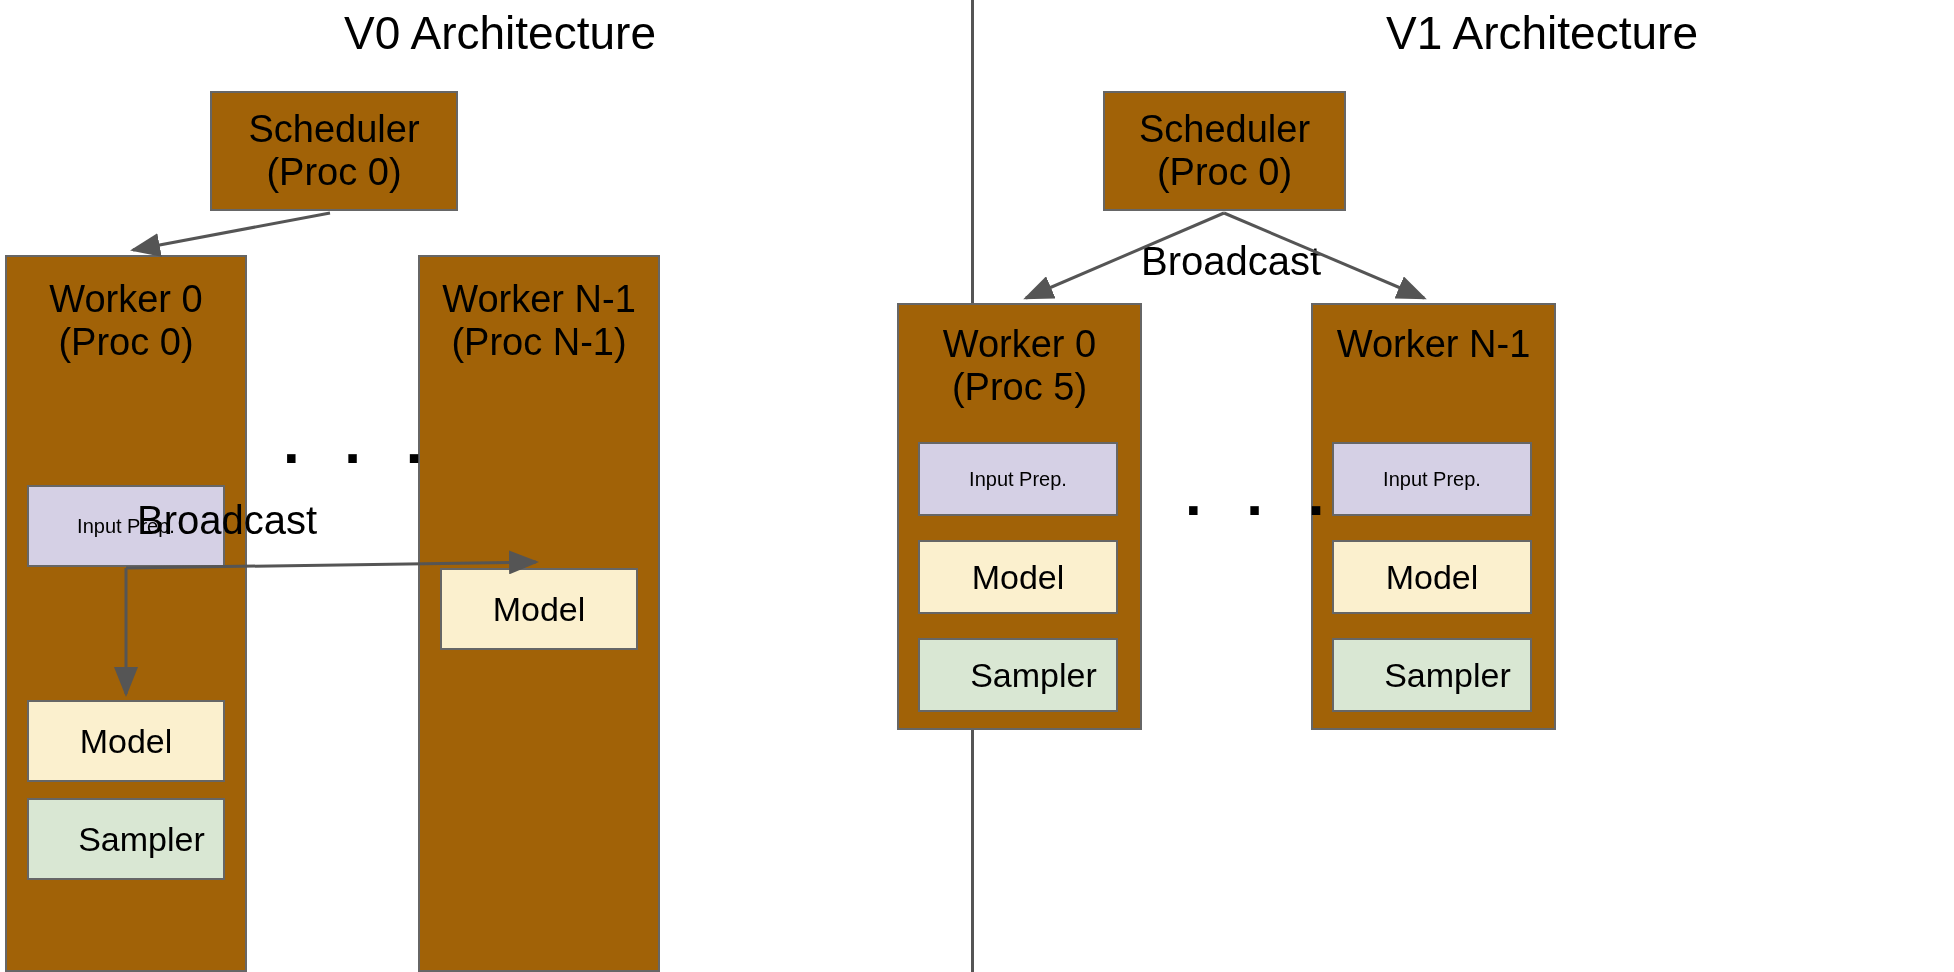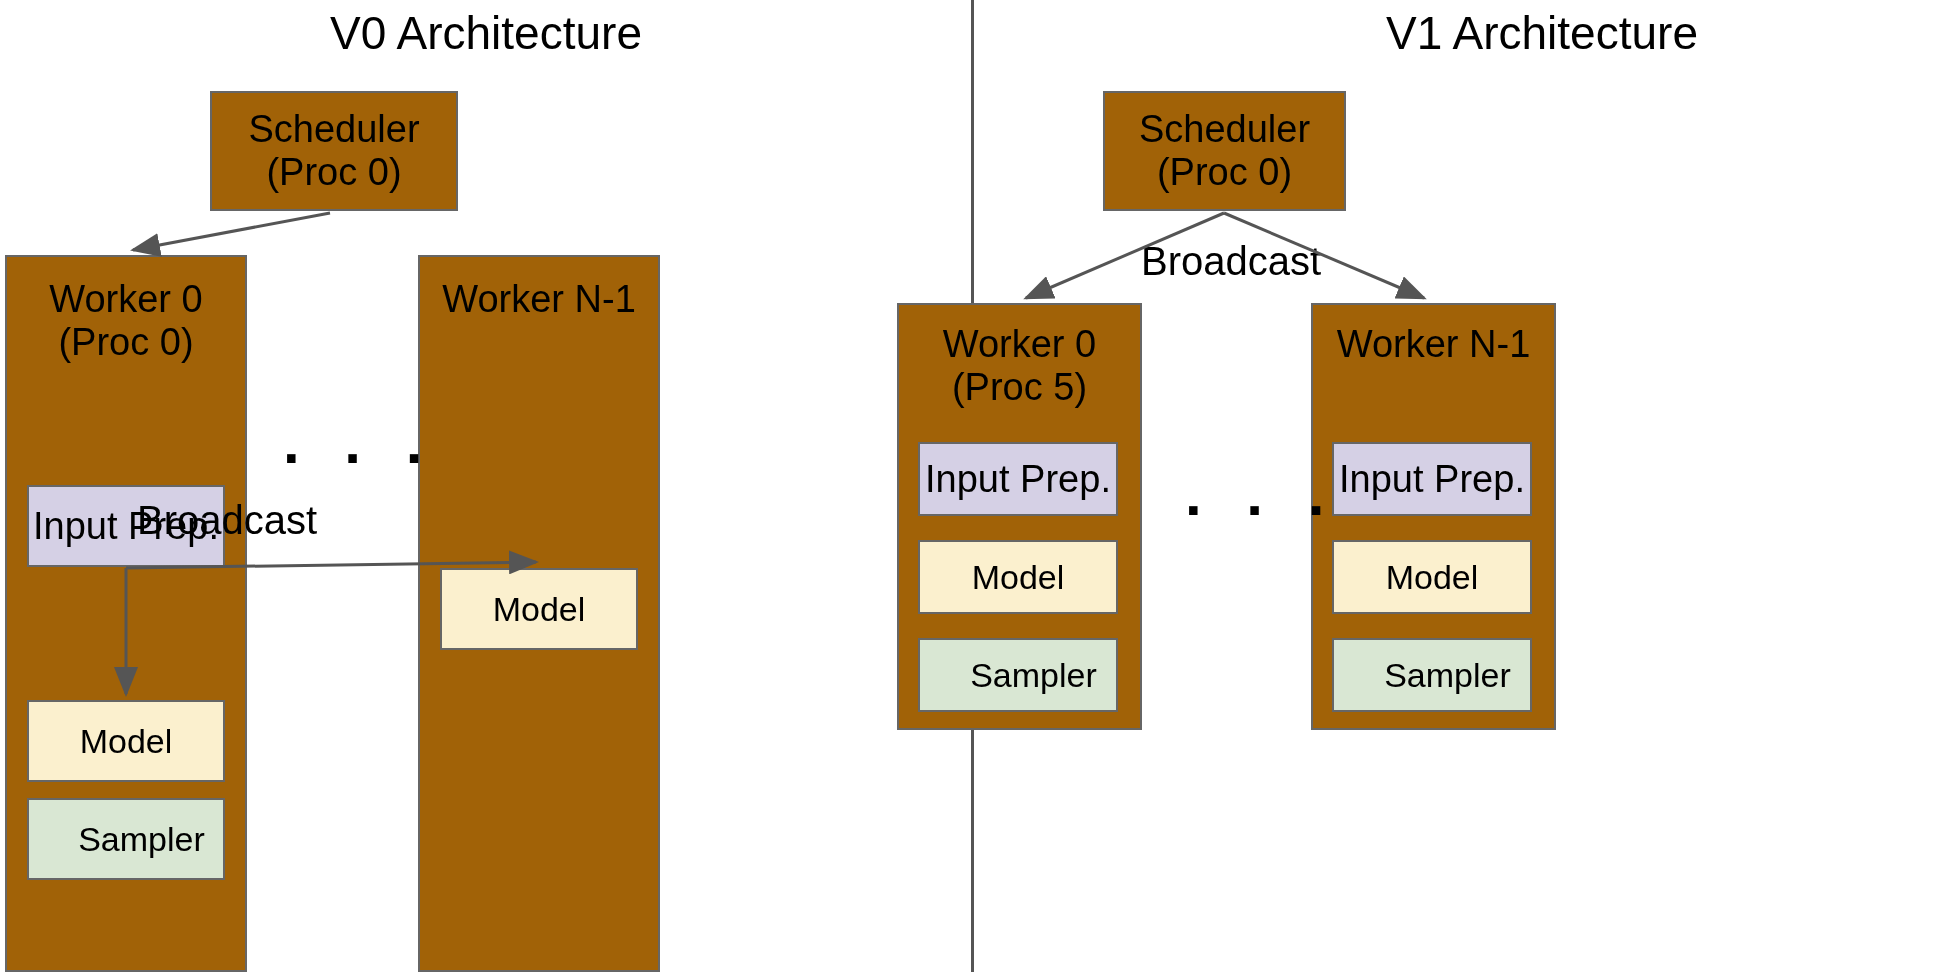--- a/index.html
+++ b/index.html
@@ -55,21 +55,21 @@
     font-size: 38px;
     white-space: nowrap;
     pointer-events: none;
   }
   .node-title .line2 { display: block; }
 
   .leaf-label {
     font-size: 34px;
     white-space: nowrap;
   }
-  .leaf-label.small { font-size: 38px; }
+  .leaf-label.small { font-size: 20px; }
 
   .edge-label {
     position: absolute;
     font-size: 40px;
     white-space: nowrap;
     background: transparent;
   }
 
   .ellipsis {
     position: absolute;
@@ -95,21 +95,21 @@
     pointer-events: none;
   }
 </style>
 </head>
 <body>
 
 <div id="canvas">
 
   <div class="divider" style="left:971px; top:0px; width:3px; height:972px;"></div>
 
-  <div class="panel-title" style="left:0px; top:6px; width:940px;padding-left:16px;">V0 Architecture</div>
+  <div class="panel-title" style="left:14px; top:6px; width:940px;padding-left:16px;">V0 Architecture</div>
 
   <div class="box container-box leaf-box" style="left:210px; top:91px; width:248px; height:120px; justify-content:center;">
     <div class="node-title">
       <span>Scheduler</span>
       <span class="line2">(Proc 0)</span>
     </div>
   </div>
 
   <div class="box container-box" style="left:5px; top:255px; width:242px; height:717px; padding-top:21px;">
     <div class="node-title">
@@ -124,20 +124,21 @@
   <div class="box leaf-box yellow" style="left:27px; top:700px; width:198px; height:82px;">
     <span class="leaf-label">Model</span>
   </div>
   <div class="box leaf-box green" style="left:27px; top:798px; width:198px; height:82px;">
     <span class="leaf-label">Sampler</span>
   </div>
 
   <div class="box container-box" style="left:418px; top:255px; width:242px; height:717px; padding-top:21px;">
     <div class="node-title">
       <span>Worker N-1</span>
+      <span class="line2">(Proc N-1)</span>
     </div>
   </div>
   <div class="box leaf-box yellow" style="left:440px; top:568px; width:198px; height:82px;">
     <span class="leaf-label">Model</span>
   </div>
 
   <div class="ellipsis" style="left:283px; top:413px;">. . .</div>
 
   <div class="edge-label" style="left:137px; top:498px;">Broadcast</div>
 

